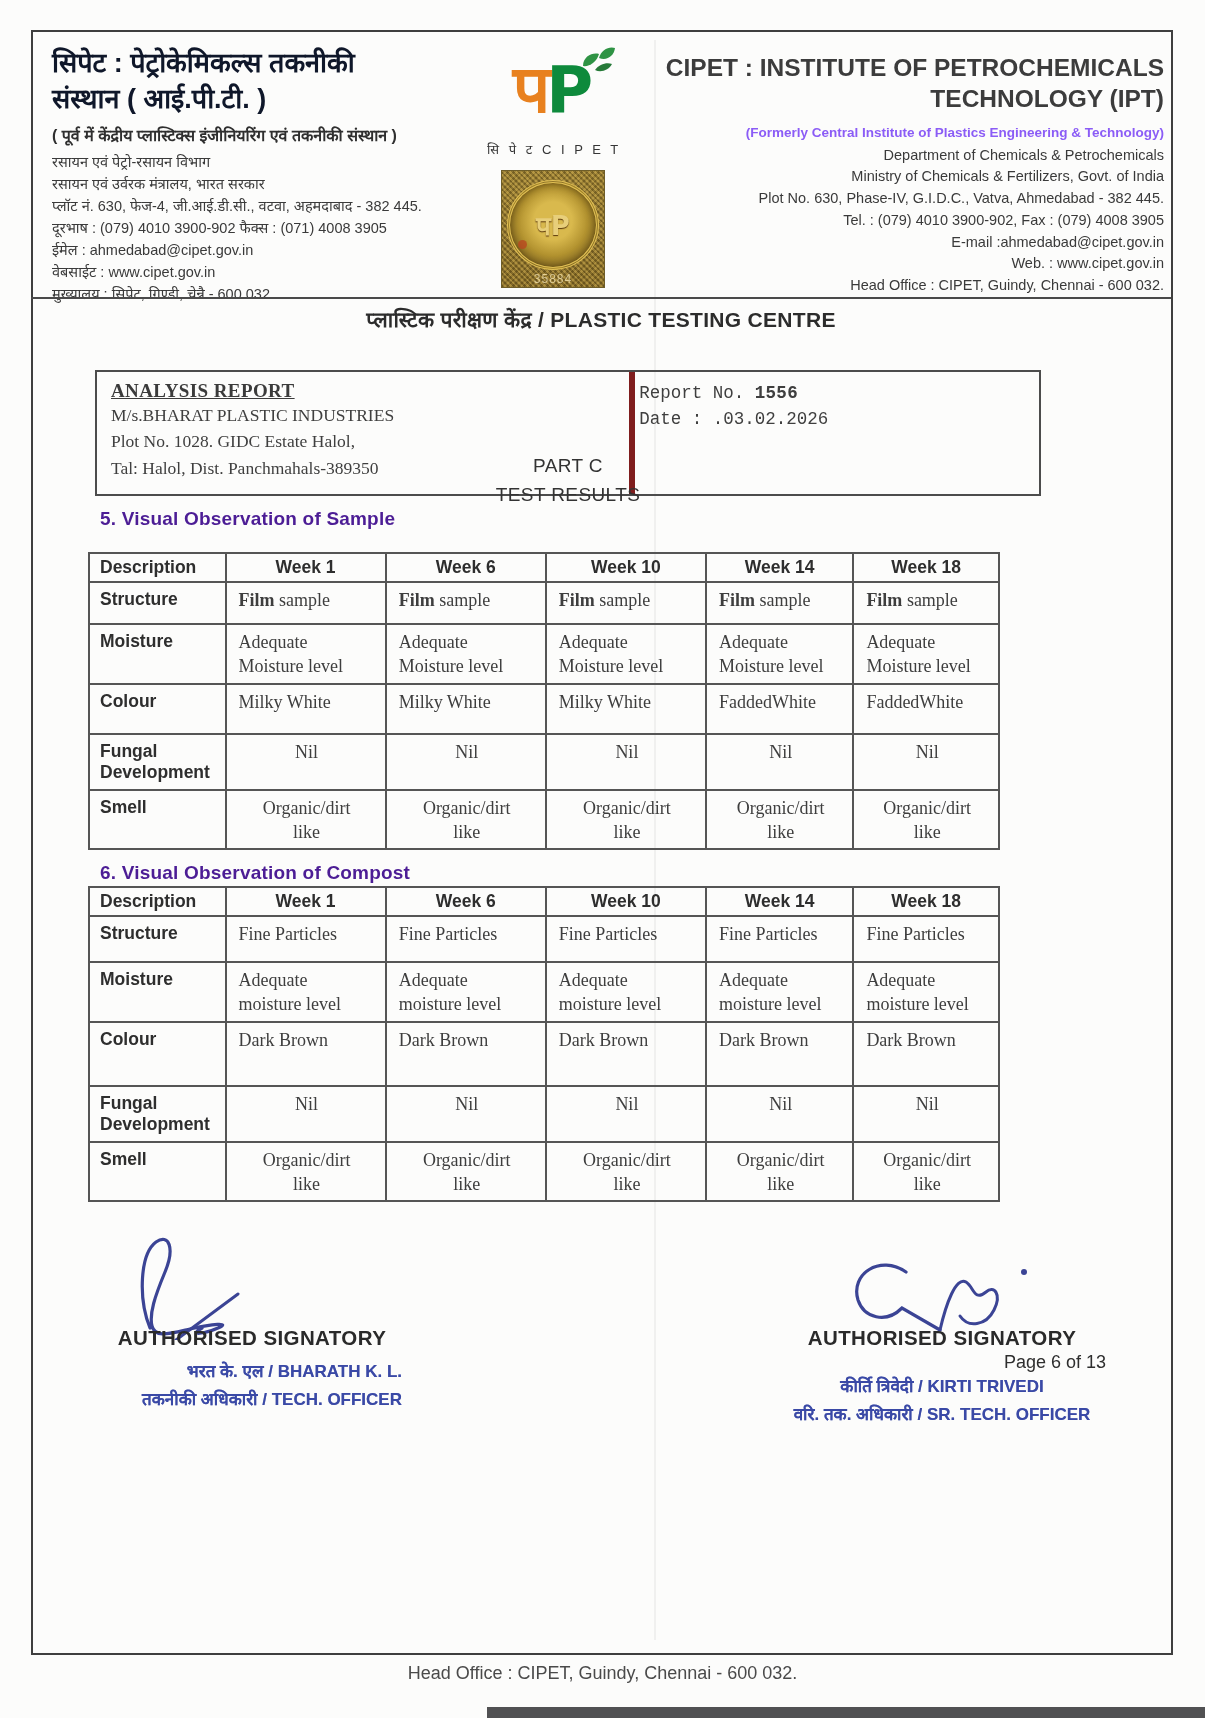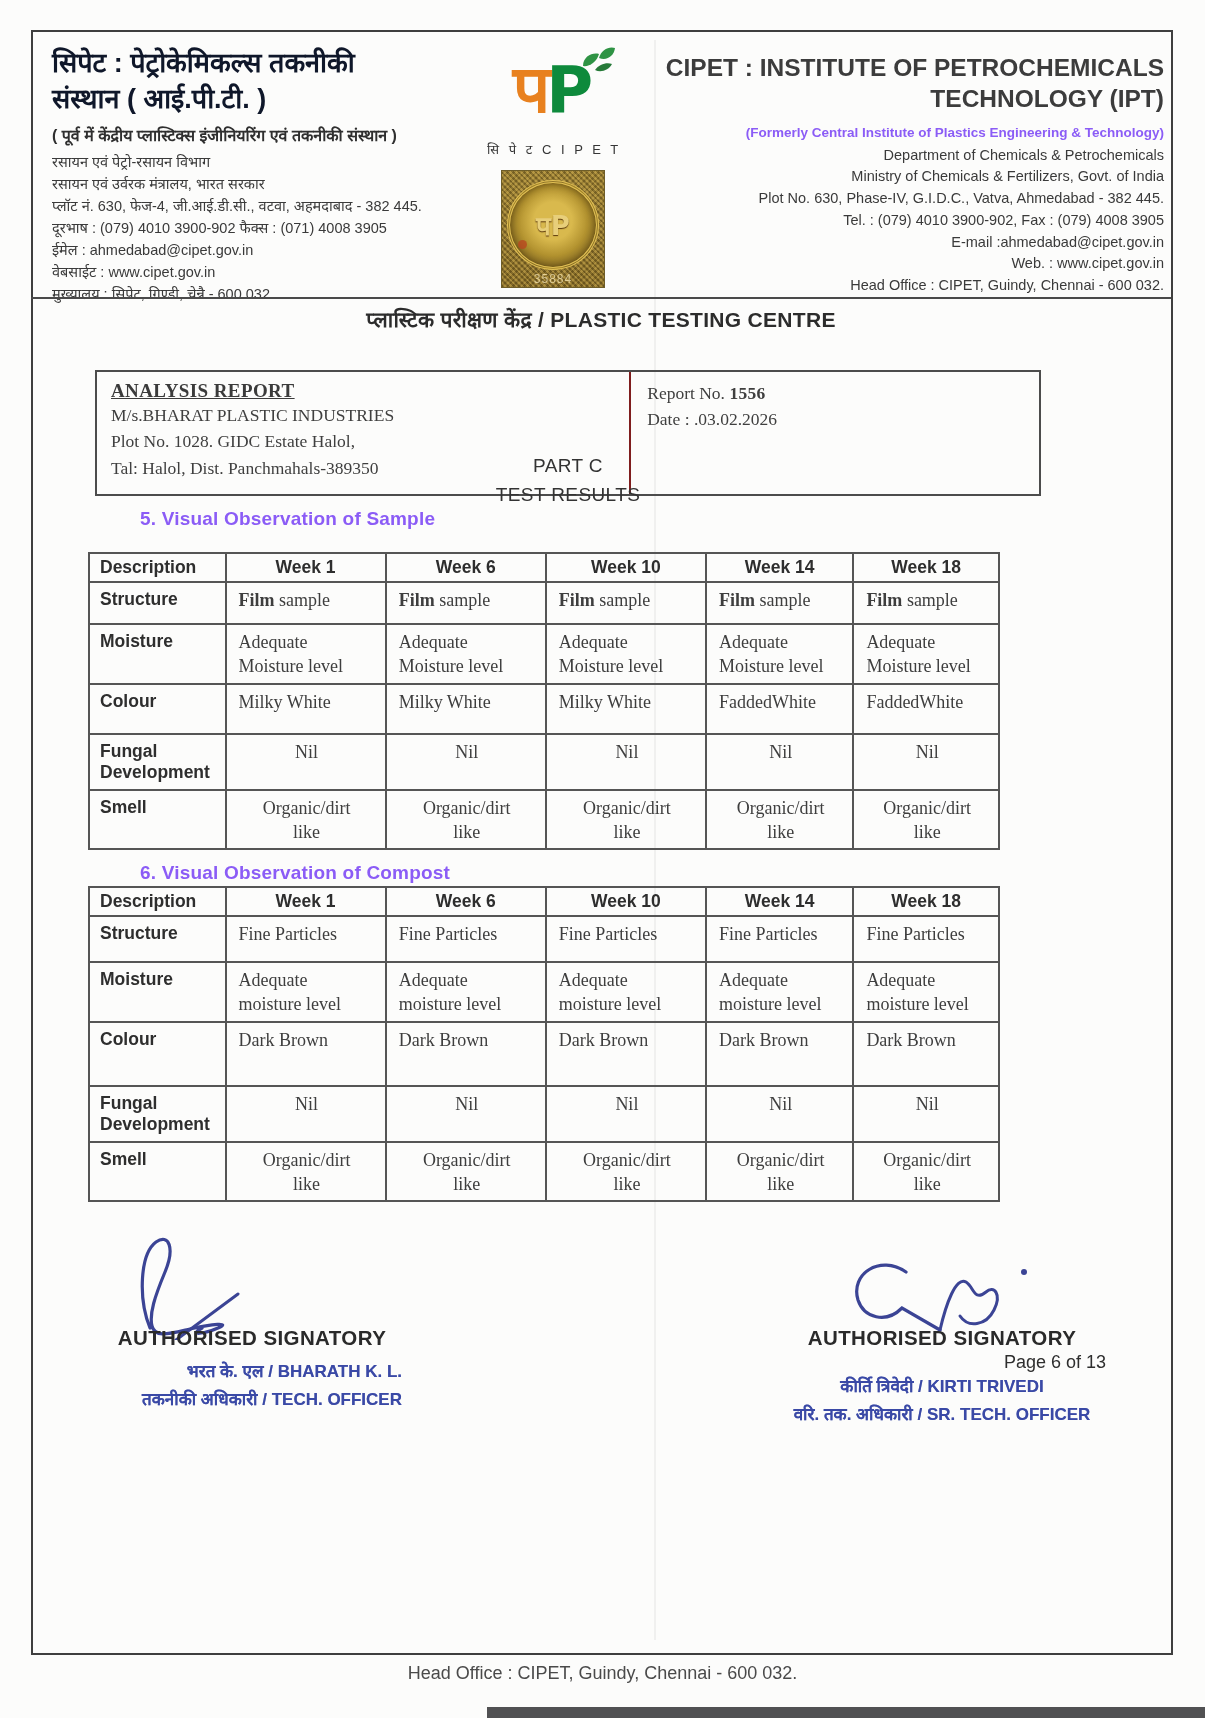--- a/index.html
+++ b/index.html
@@ -47,30 +47,30 @@
   .e-lines { font-size:14.5px; line-height:1.5; margin-top:5px; color:#3a3a3a; }
 
   .header-rule { position:absolute; left:31px; top:297px; width:1140px; border-top:2px solid #4a4a4a; }
   .band { position:absolute; left:31px; top:305px; width:1140px; text-align:center;
     font-size:21px; font-weight:bold; color:#2c2c2c; letter-spacing:.3px; }
 
   
   .report-box { position:absolute; left:95px; top:370px; width:946px; height:126px;
     border:2px solid #4c4c4c; display:flex; font-family:"Liberation Serif", serif; box-sizing:border-box; }
   .rb-left { width:56.5%; padding:8px 14px; box-sizing:border-box; }
-  .rb-right { width:43.5%; padding:8px 16px; box-sizing:border-box; border-left:2px solid #7f1d1d; }
+  .rb-right { width:43.5%; padding:8px 4px; box-sizing:border-box; border-left:6px solid #7f1d1d;font-family:Liberation Mono, monospace; }
   .rb-title { font-size:19px; font-weight:bold; text-decoration:underline; color:#3b3b3b; letter-spacing:.4px; }
   .rb-line, .rb-kv { font-size:17.5px; line-height:1.5; color:#3f3f3f; }
   .rb-kv b { letter-spacing:.3px; }
 
   .part-block { position:absolute; left:95px; top:452px; width:946px; text-align:center;
     font-size:19px; color:#333; line-height:1.5; letter-spacing:.4px; }
 
   
-  .sec-heading { position:absolute; font-size:19px; font-weight:bold; color:#8b5cf6; letter-spacing:.2px;margin-left:40px; }
+  .sec-heading { position:absolute; font-size:19px; font-weight:bold; color:#4c1d95; letter-spacing:.2px; }
   #sec1 { left:100px; top:508px; }
   #sec2 { left:100px; top:862px; }
 
   table.results { position:absolute; left:88px; width:912px; border-collapse:collapse; table-layout:fixed;padding-left:40px; }
   #table1 { top:552px; }
   #table2 { top:886px; }
   table.results th, table.results td { border:2px solid #555; vertical-align:top; box-sizing:border-box; }
   table.results thead th { font-size:17.5px; font-weight:bold; color:#2e2e2e; text-align:center; padding:3px 4px; height:28px; }
   table.results thead th:first-child { text-align:left; padding-left:10px; }
   table.results tbody th { font-family:"Liberation Sans", sans-serif; font-size:17.5px; font-weight:bold;

